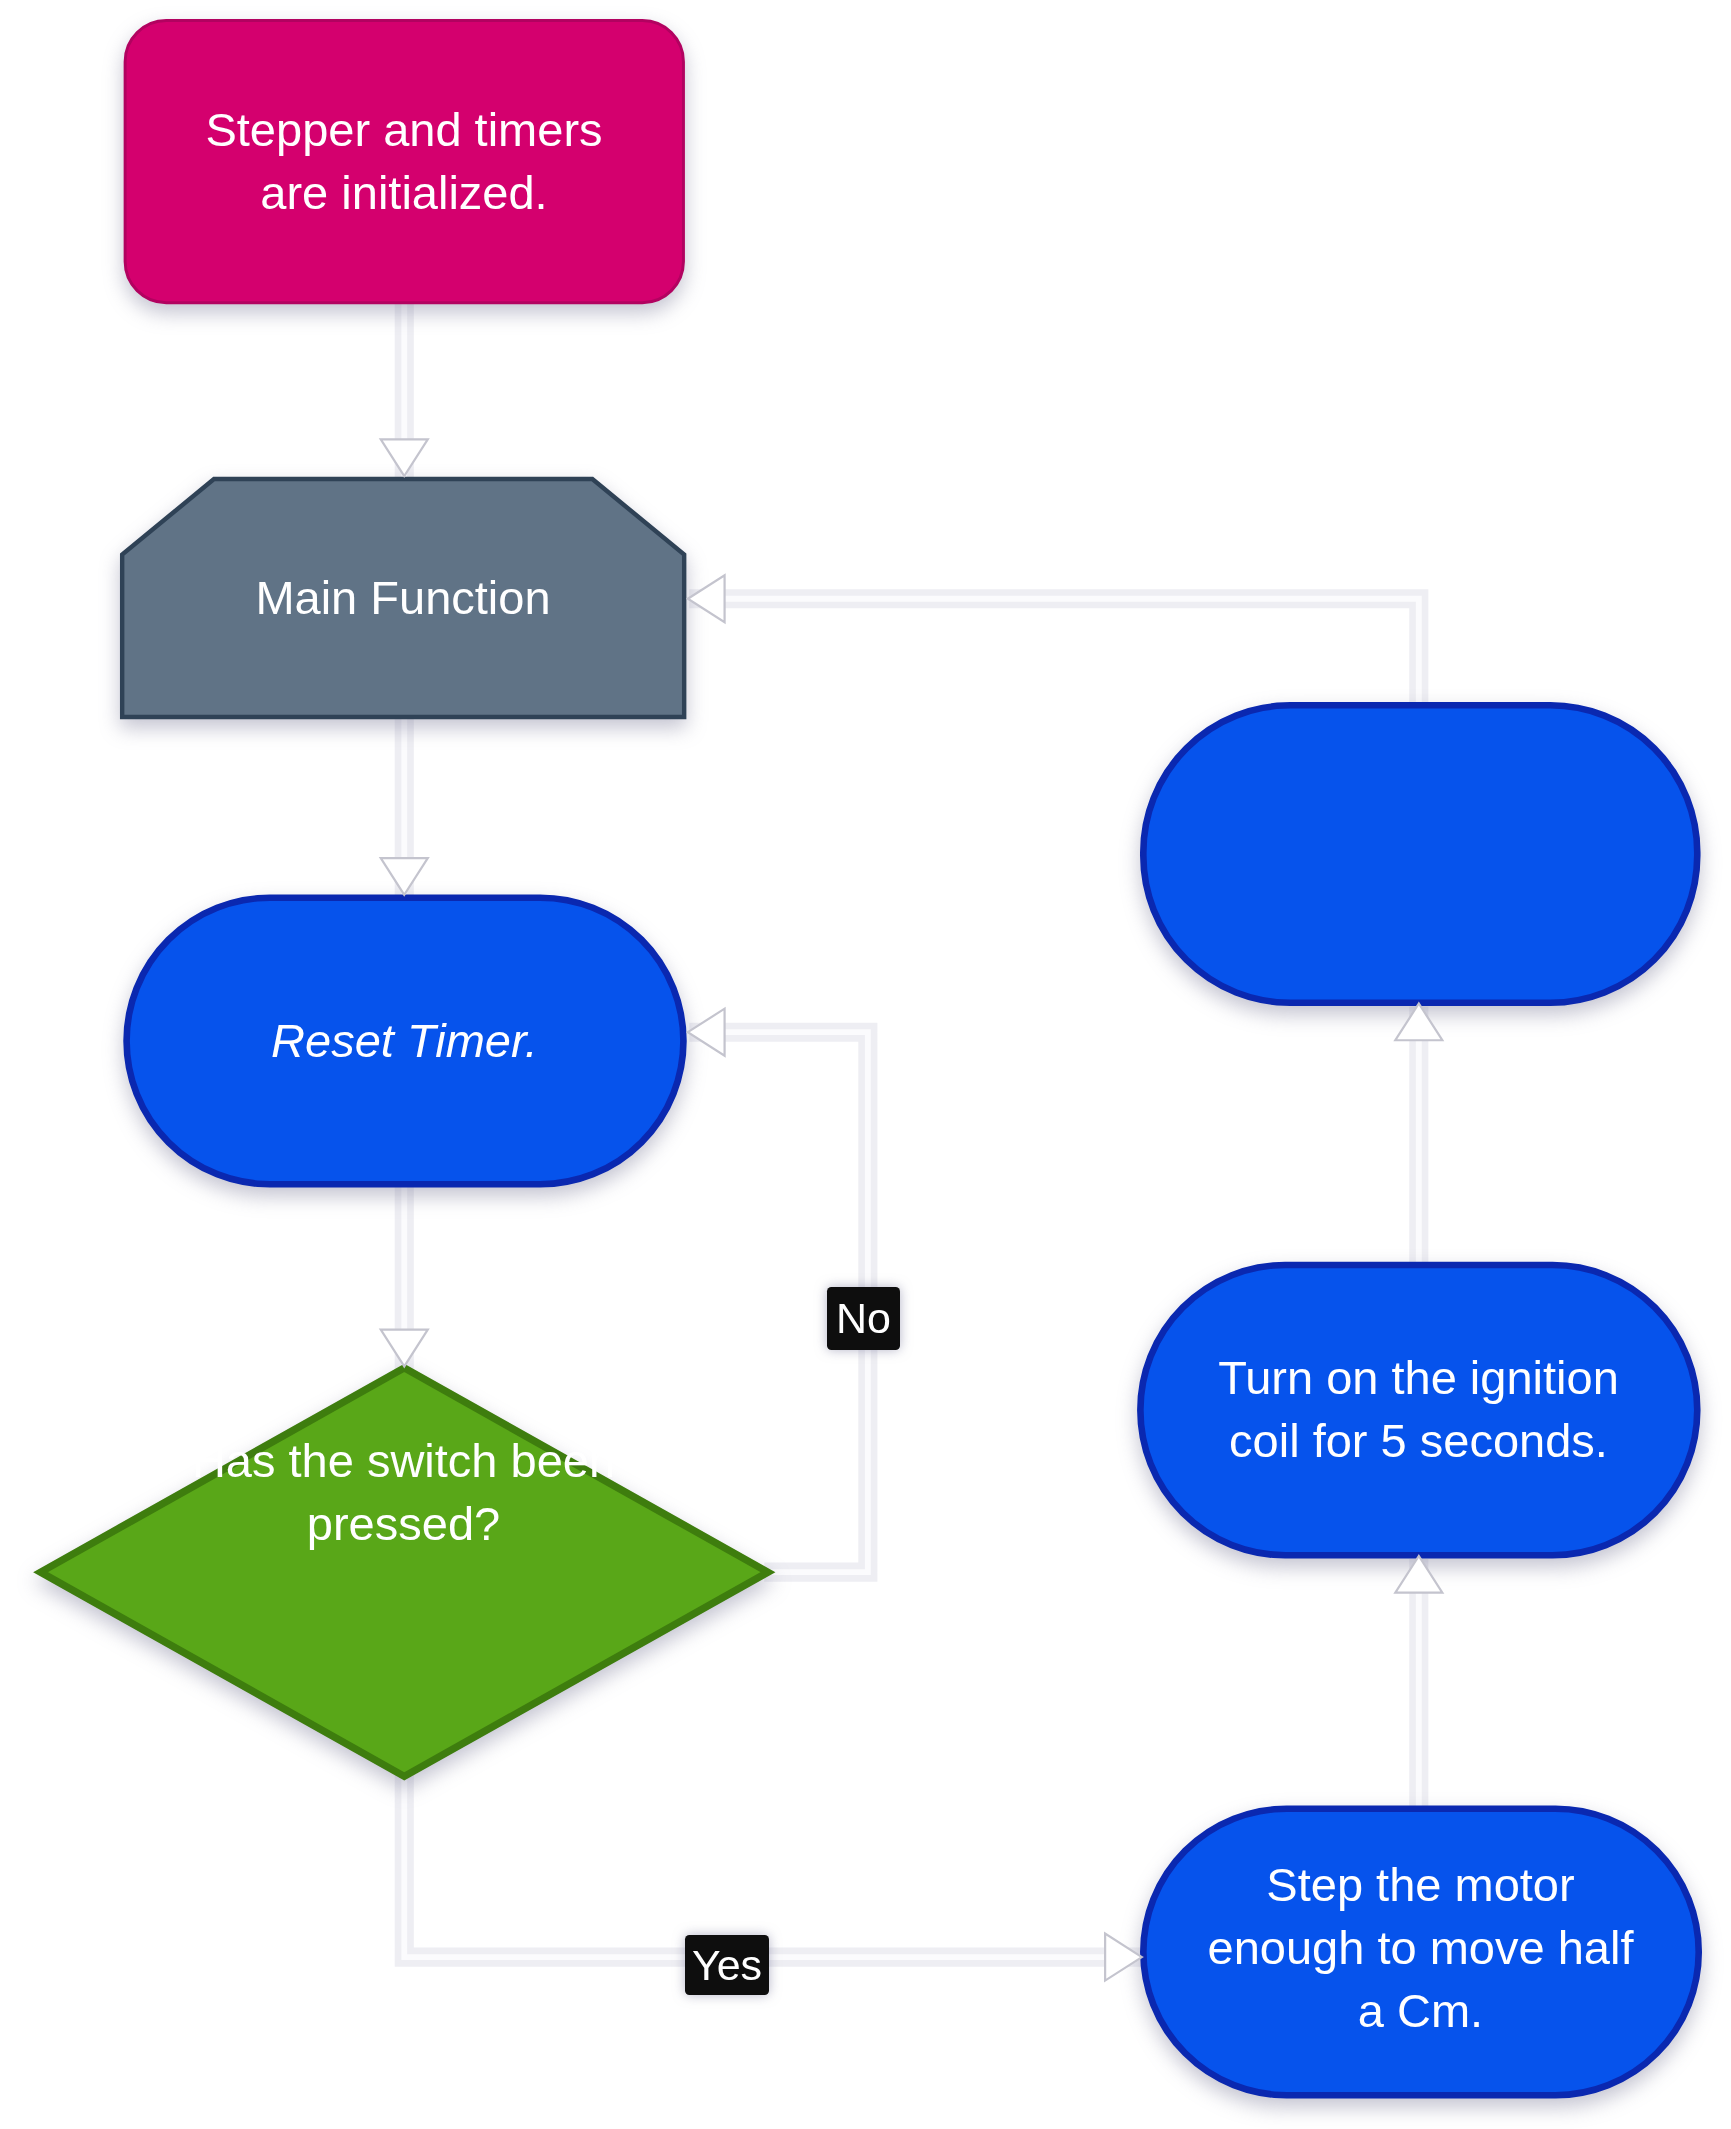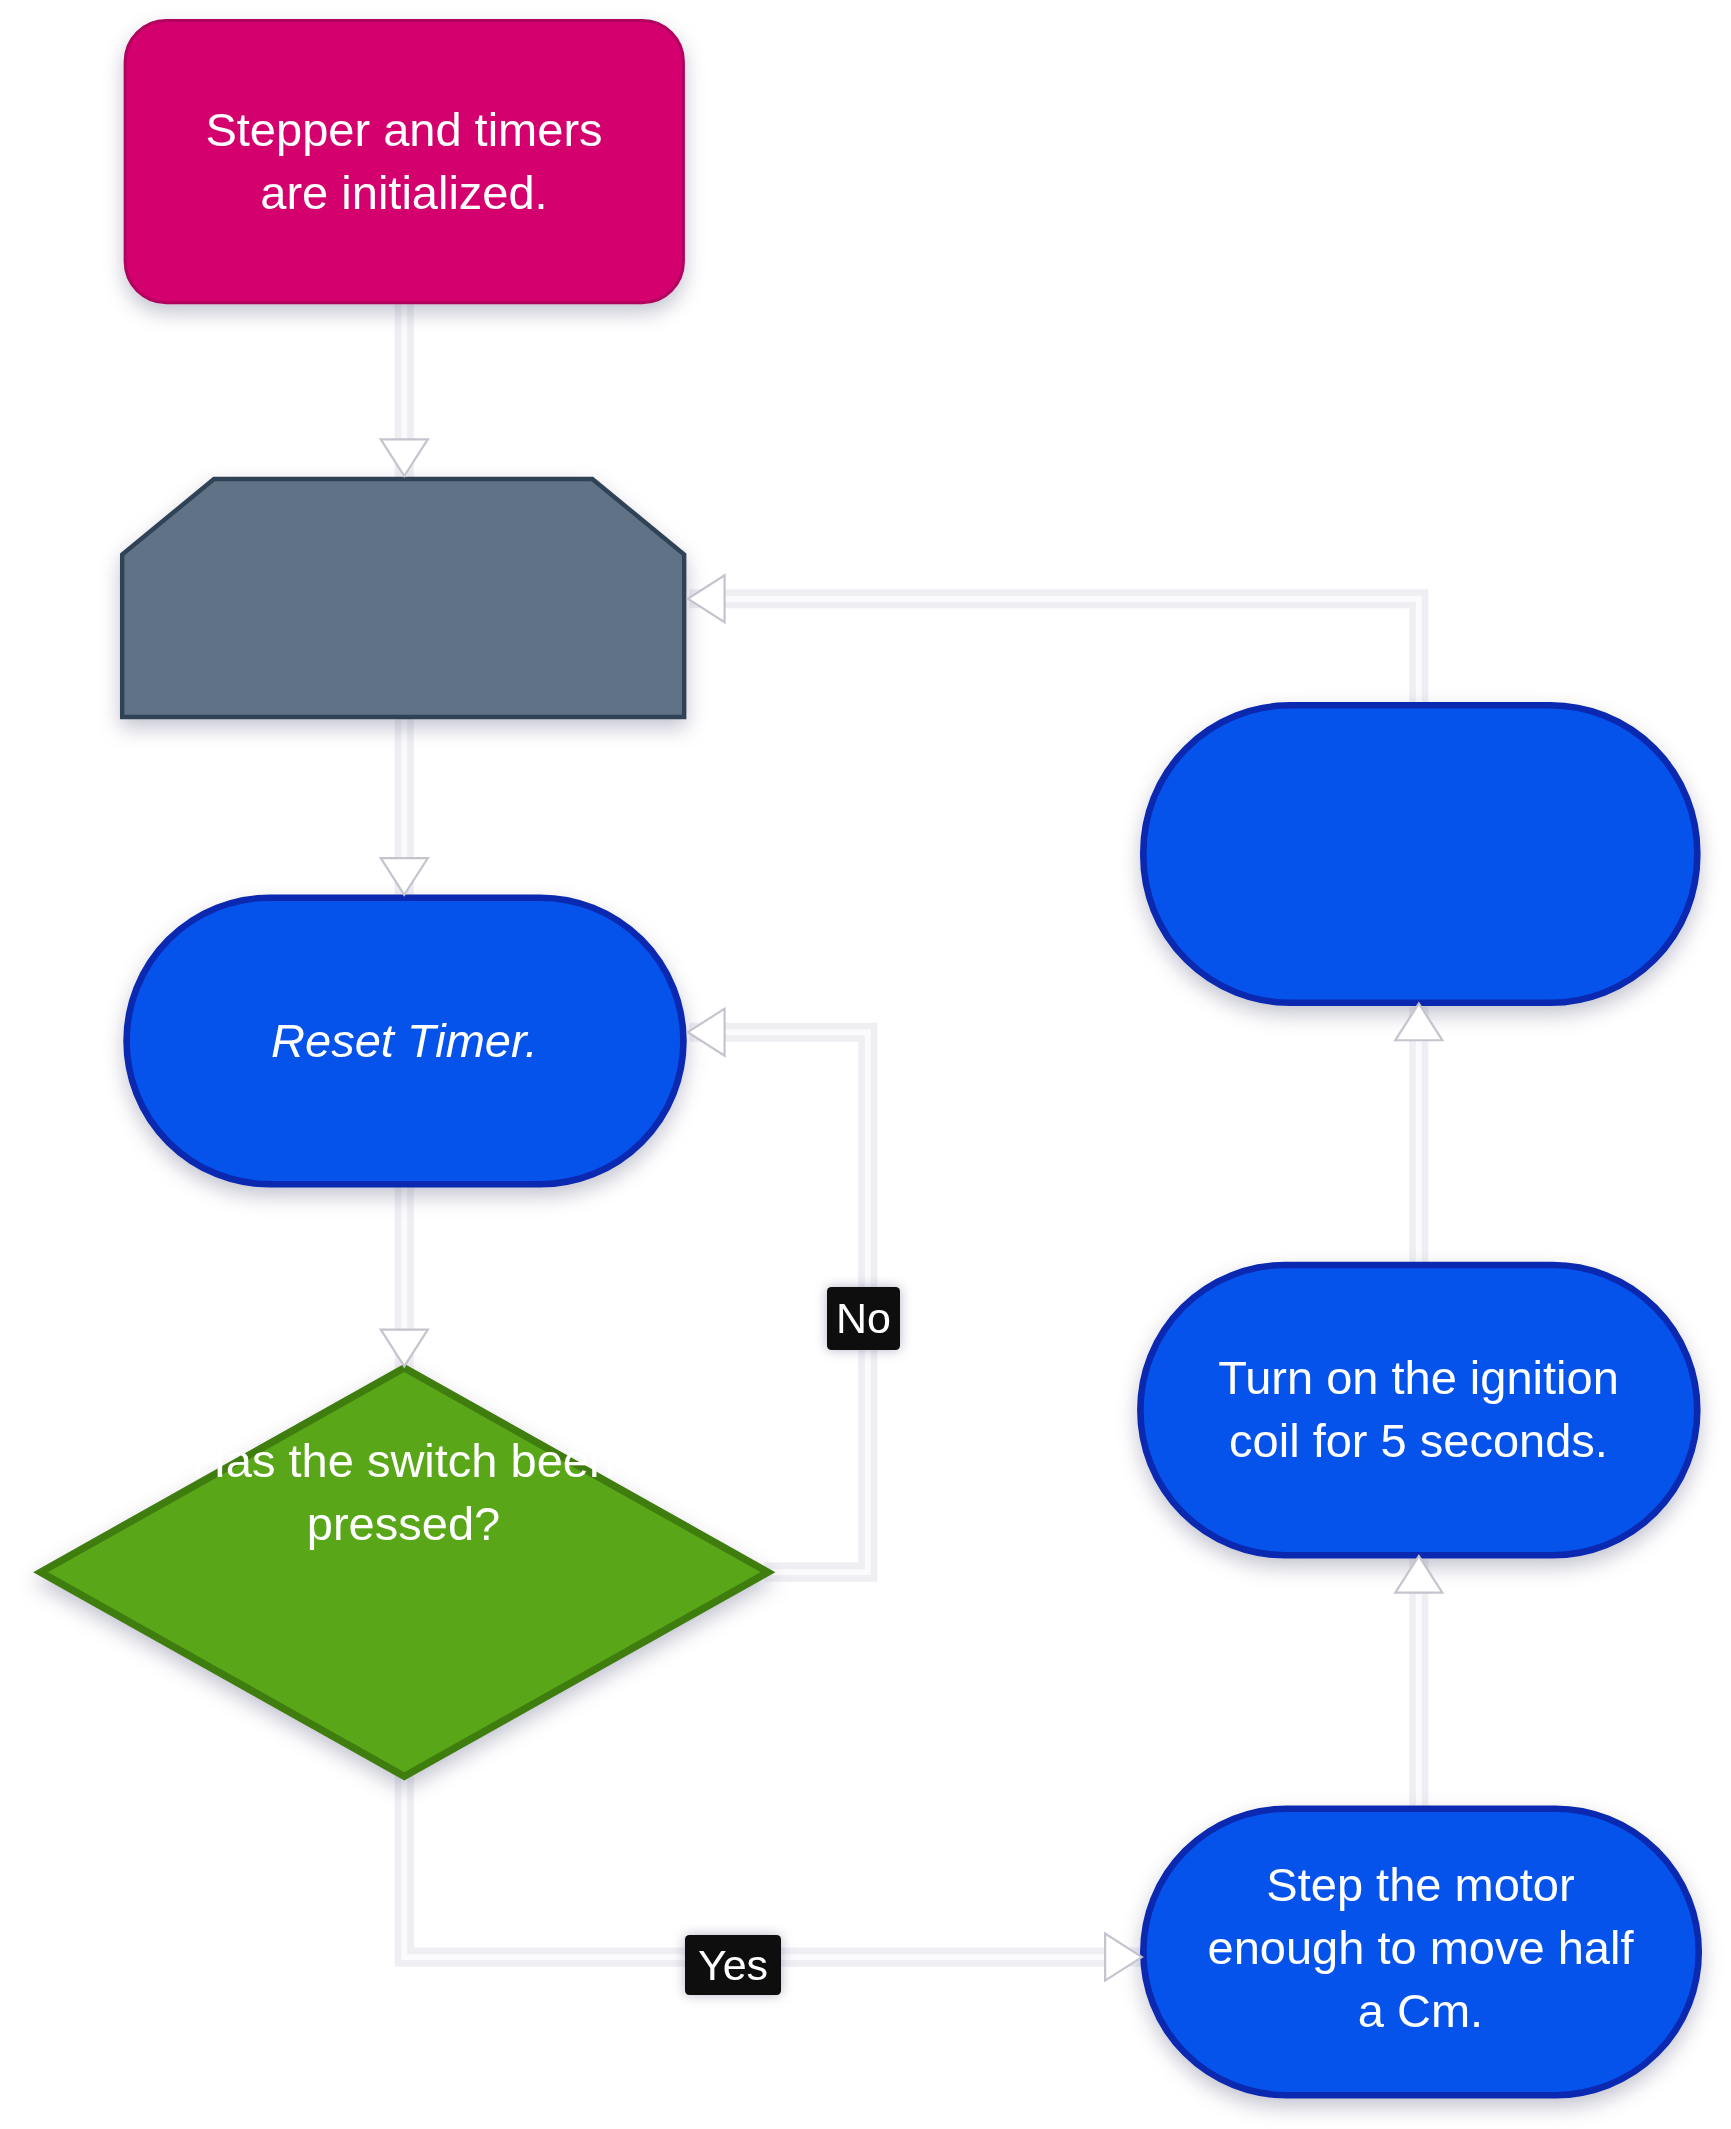--- a/index.html
+++ b/index.html
@@ -86,32 +86,33 @@
       <path d="M 1554 2664 L 1504 2632 L 1504 2696 Z"></path>
       <path d="M 1931 2118 L 1899 2168 L 1963 2168 Z"></path>
       <path d="M 1931 1366 L 1899 1416 L 1963 1416 Z"></path>
       <path d="M 936 815 L 986 783 L 986 847 Z"></path>
     </g>
   </svg>
 
   <div class="lbl" style="left:125px; top:20.6px; width:558px; height:282px;">Stepper and timers
 are initialized.</div>
 
+  <div class="lbl" style="left:122px; top:479px; width:562px; height:238px;">Main Function</div>
 
   <div class="lbl" style="left:126px; top:898px; width:557px; height:287px;font-style:italic;">Reset Timer.</div>
 
   <div class="lbl" style="left:40px; top:1288px; width:727px; height:409px;">Has the switch been
 pressed?</div>
 
 
   <div class="lbl" style="left:1140px; top:1265px; width:557px; height:290px;">Turn on the ignition
 coil for 5 seconds.</div>
 
   <div class="lbl" style="left:1143px; top:1805px; width:555px; height:287px;">Step the motor
 enough to move half
 a Cm.</div>
 
   <div class="edge-lbl" style="left:827px; top:1278px; width:73px; height:63px;">No</div>
 
-  <div class="edge-lbl" style="left:685px; top:1926px; width:96px; height:60px;">Yes</div>
+  <div class="edge-lbl" style="left:685px; top:1926px; width:84px; height:60px;">Yes</div>
 
 </div>
 
 
 </body></html>

